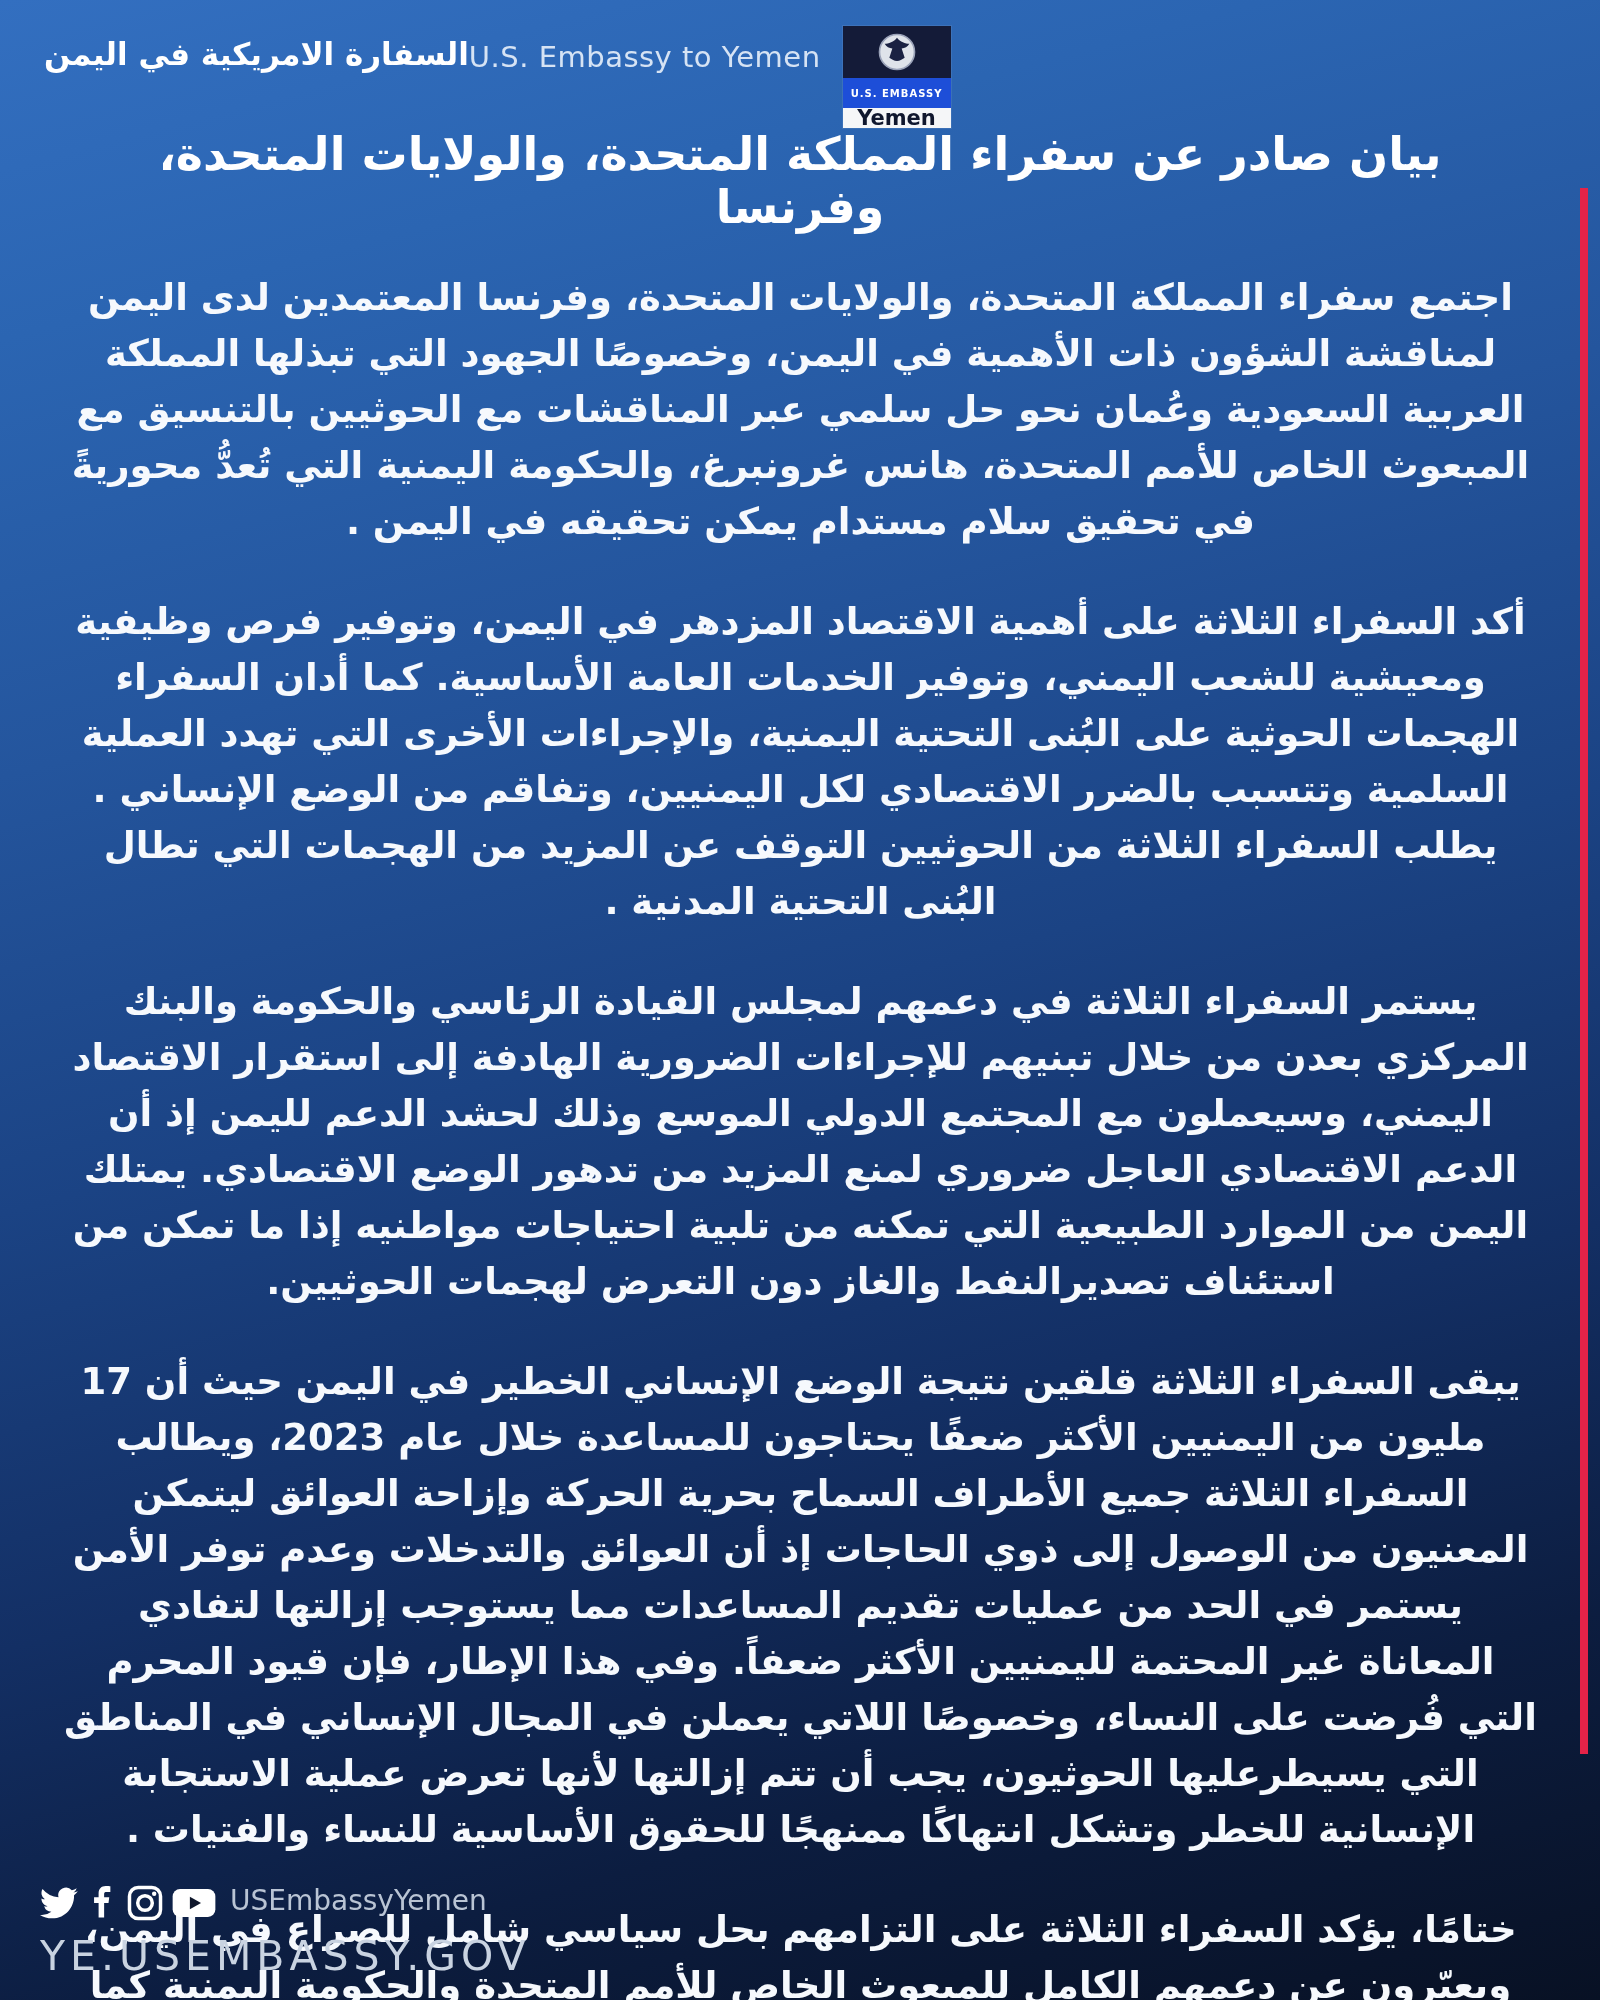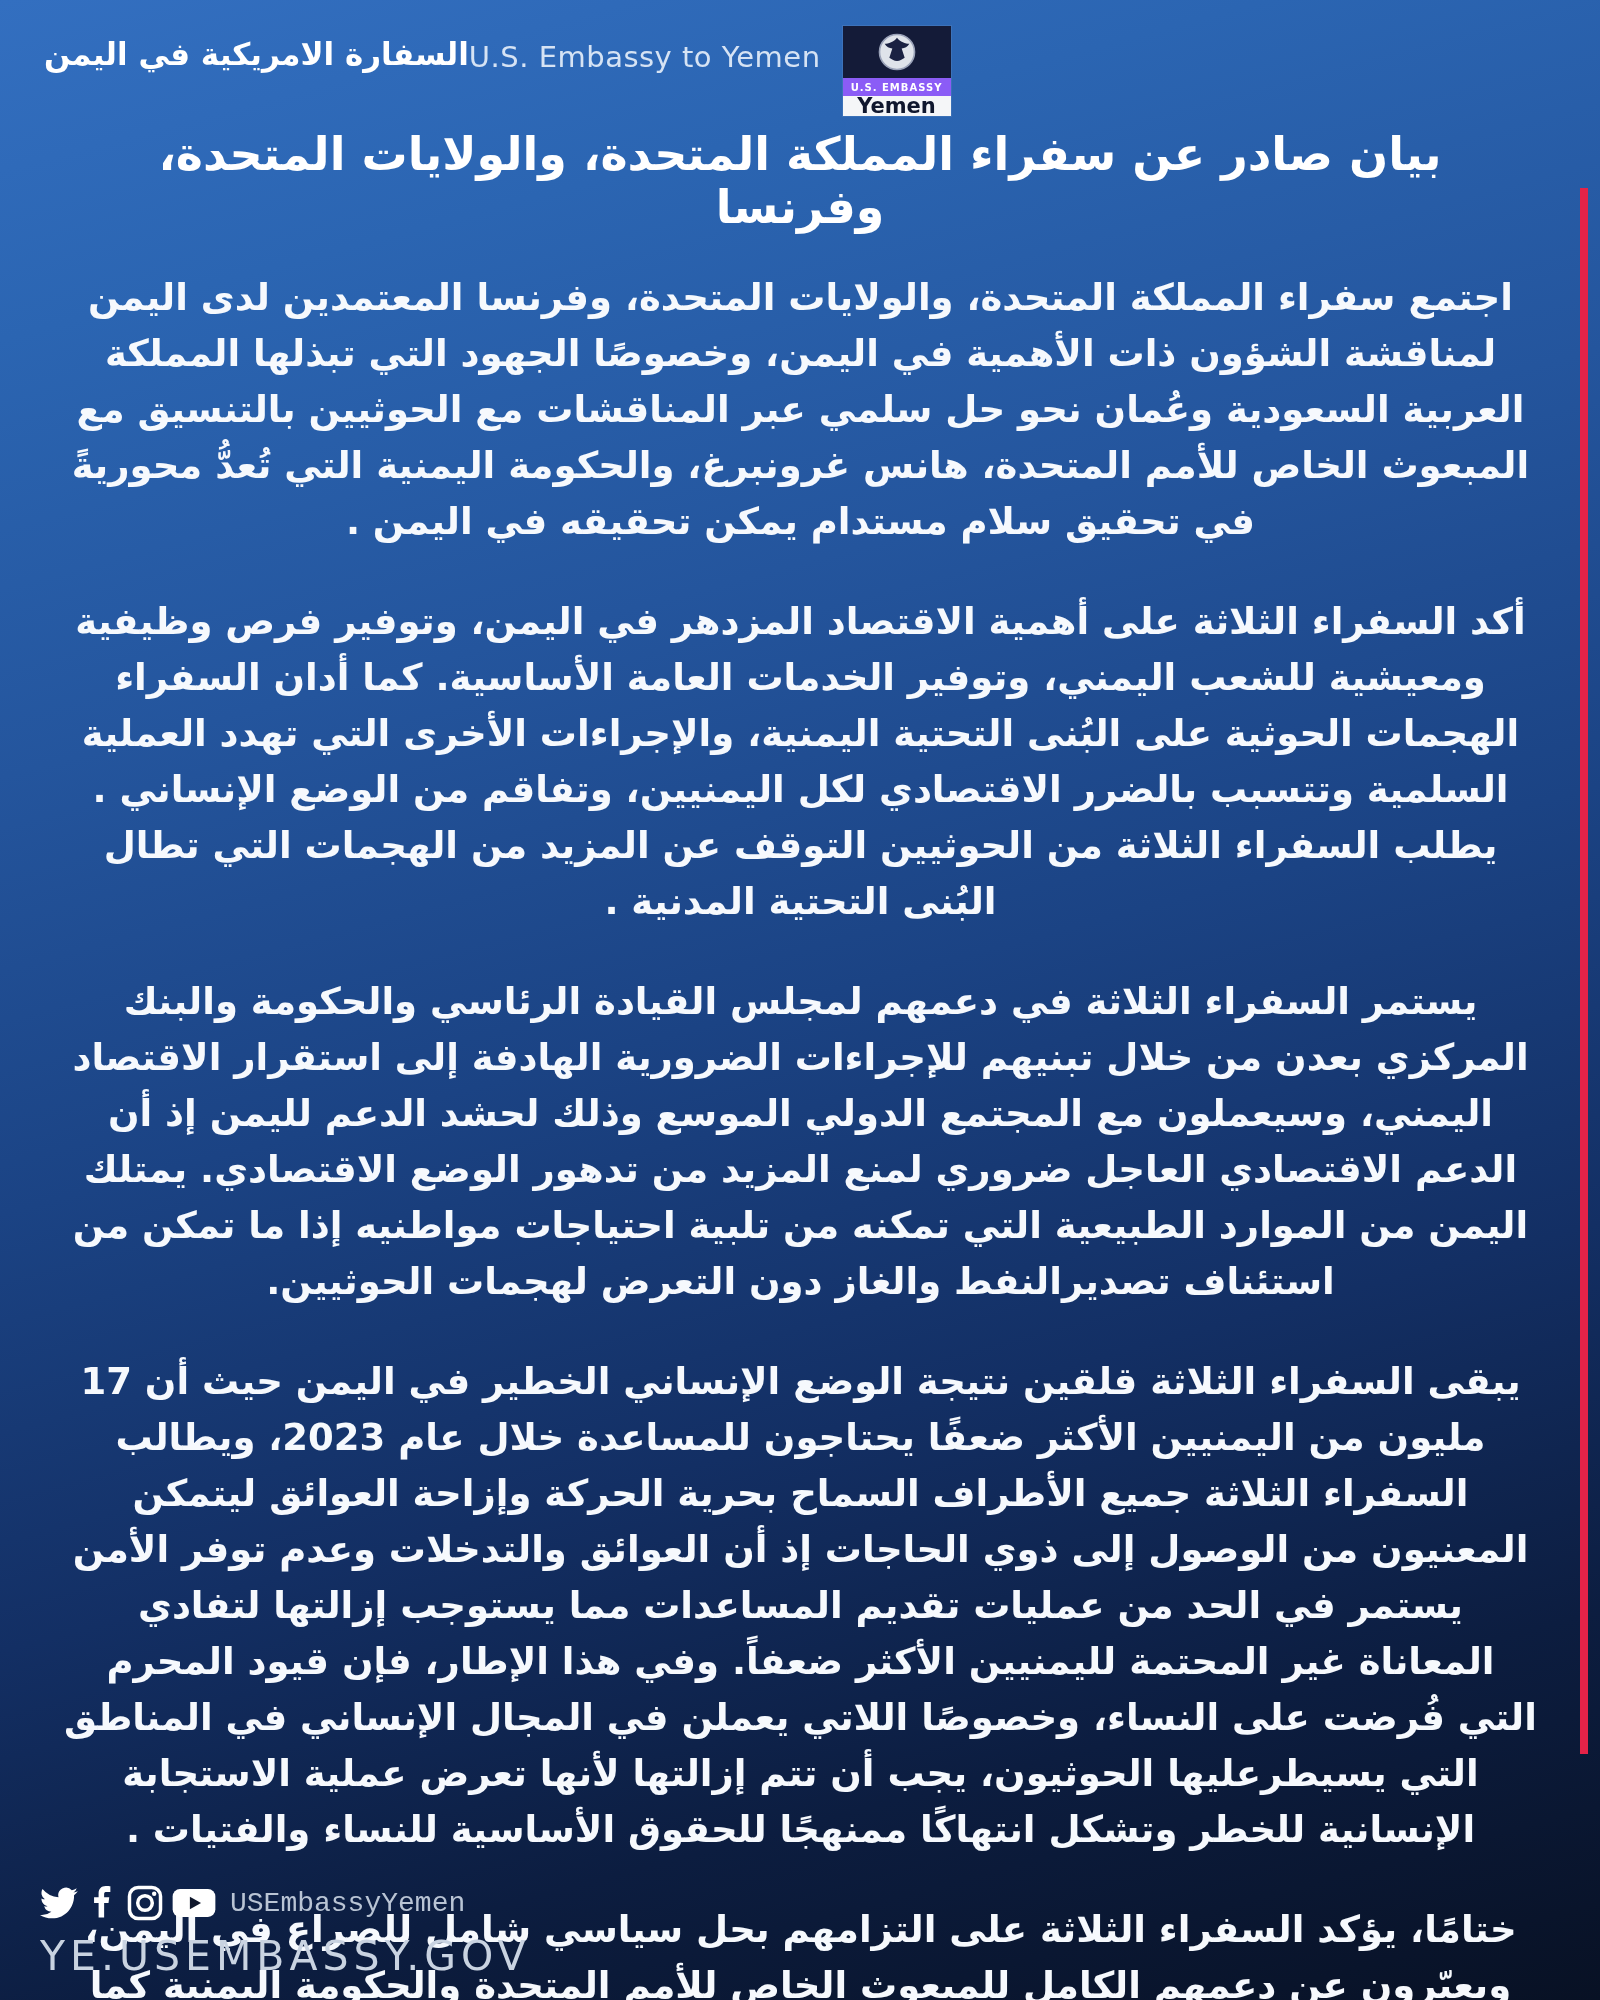--- a/index.html
+++ b/index.html
@@ -15,40 +15,40 @@
   }
   .page { position: absolute; inset: 0; }
 
   
   .header { position: absolute; top: 26px; left: 44px; display: flex; align-items: flex-start; }
   .org { display: flex; margin-top: 10px; }
   .org-ar { font-size: 31px; font-weight: bold; color: #ffffff; direction: rtl; text-align: left; }
   .org-en { font-size: 29px; color: #d6e3f4; margin-top: 4px; letter-spacing: 0.5px; }
   .logo { width: 108px; margin-left: 22px; box-shadow: 0 0 0 1px rgba(255,255,255,0.08); }
   .logo-seal { background: #141b38; height: 52px; display: flex; align-items: center; justify-content: center; }
-  .logo-red { background: #8b5cf6; height: 18px; display: flex; align-items: center; justify-content: center;
+  .logo-red { background: #1d4ed8; height: 30px; display: flex; align-items: center; justify-content: center;
               color: #ffffff; font-size: 10px; font-weight: bold; letter-spacing: 1px; }
   .logo-white { background: #f5f6f8; height: 20px; display: flex; align-items: center; justify-content: center;
                 color: #10172e; font-size: 21px; font-weight: bold; }
 
   
   .title { margin: 128px 70px 5px; text-align: center; direction: rtl;
            font-size: 46px; font-weight: bold; color: #ffffff; line-height: 1.15; }
 
   
   .content { margin: 36px 63px 0 64px; direction: rtl; text-align: center; font-weight: bold; }
   .content p { margin: 0 0 44px 0; font-size: 37px; line-height: 56px; color: #f6f9fd; }
 
   
   .accent-line { position: absolute; top: 188px; right: 12px; width: 8px; height: 1566px;
                  background: #e42348; }
 
   
   .footer { position: absolute; left: 40px; bottom: 20px; }
-  .social-row { display: flex; align-items: center; gap: 7px; font-family: Liberation Mono, monospace; }
+  .social-row { display: flex; gap: 7px; }
   .social-row svg { display: block; }
   .handle { font-size: 28px; color: #b9c4d4; margin-left: 6px; }
   .site { font-size: 41px; color: #c9d3e1; letter-spacing: 5px; margin-top: 10px; }
 </style>
 </head>
 <body>
 
 <div class="page">
 
   <div class="header">

